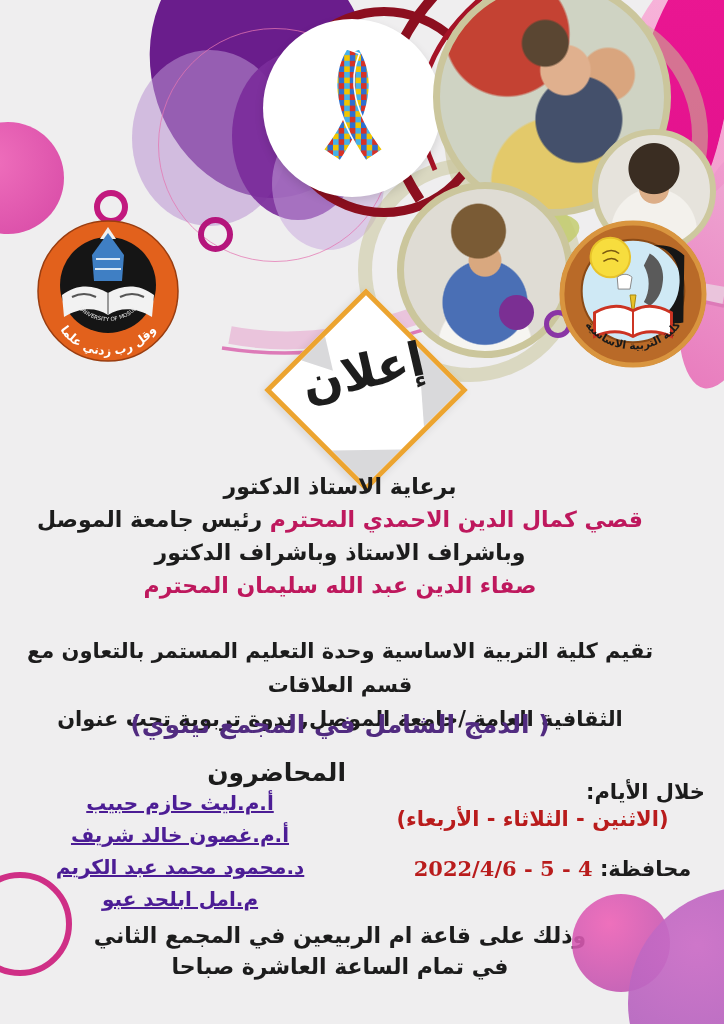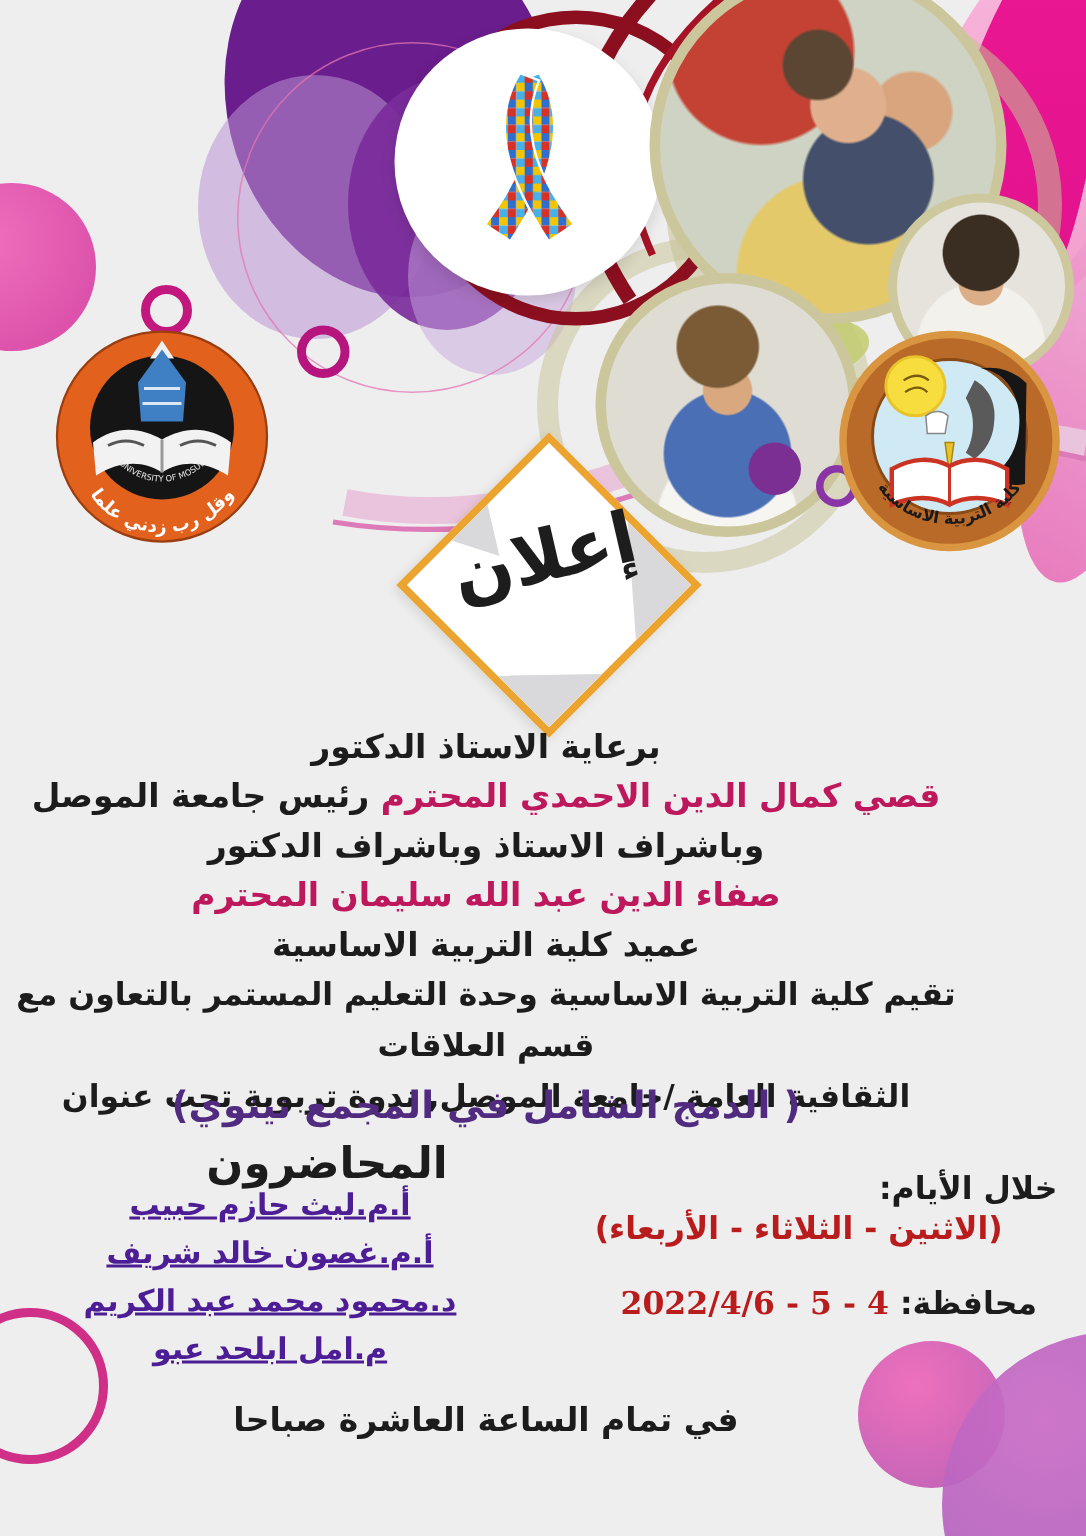--- a/index.html
+++ b/index.html
@@ -60,29 +60,29 @@
   .diamond{position:absolute;left:26px;top:26px;width:134px;height:134px;background:#fff;
     border:5px solid #eca430;transform:rotate(45deg);box-shadow:0 3px 8px rgba(0,0,0,.10);overflow:hidden;}
   .tri{position:absolute;background:#d9d9db;}
   .tri1{right:0;top:0;width:60px;height:52px;clip-path:polygon(100% 0,100% 100%,0 0);}
   .tri2{right:0;bottom:0;width:54px;height:50px;clip-path:polygon(100% 0,100% 100%,10% 100%);}
   .tri3{left:0;top:58px;width:30px;height:34px;clip-path:polygon(0 0,0 100%,100% 55%);}
   .callig{position:absolute;left:8px;top:52px;width:174px;text-align:center;
     font-size:47px;font-weight:bold;color:#1d1d1d;transform:rotate(-13deg);letter-spacing:1px;}
   
   .t{direction:rtl;font-weight:bold;color:#1c1c1c;}
-  .center{left:0;width:648px;text-align:center;margin-top:12px;}
+  .center{left:16px;width:648px;text-align:center;}
   .red{color:#be185d;}
   .dred{color:#b91c1c;}
   .purple{color:#512b80;}
   .lpurple{color:#4c1d95;text-decoration:underline;}
   .patronage{top:470px;font-size:22px;line-height:33px;}
   .event{top:634px;font-size:21px;line-height:34px;}
   .event-title{top:710px;font-size:25px;}
-  .lect-head{left:103px;top:758px;width:230px;text-align:center;font-size:29px;}
+  .lect-head{left:116px;top:758px;width:230px;font-size:25px;}
   .lect-names{left:10px;top:787px;width:340px;text-align:center;font-size:20px;line-height:32px;}
   .days-label{left:420px;top:780px;width:285px;text-align:right;font-size:21px;}
   .days-line{left:360px;top:807px;width:345px;text-align:center;font-size:21px;}
   .date-line{left:400px;top:856px;width:305px;text-align:center;font-size:21px;}
   .date-num{font-family:"DejaVu Serif",serif;font-weight:bold;}
   .venue{top:920px;font-size:22px;line-height:31px;}
   svg text{font-family:"DejaVu Sans",sans-serif;}
 </style>
 </head>
 <body>
@@ -189,21 +189,20 @@
   </div>
 
   <div class="abs t center patronage">
     <div>برعاية الاستاذ الدكتور</div>
     <div>
       <span class="red">قصي كمال الدين الاحمدي المحترم</span>
       <span>رئيس جامعة الموصل</span>
     </div>
     <div>وباشراف الاستاذ وباشراف الدكتور</div>
     <div class="red">صفاء الدين عبد الله سليمان المحترم</div>
-    <div>عميد كلية التربية الاساسية</div>
   </div>
 
   <div class="abs t center event">
     <div>تقيم كلية التربية الاساسية وحدة التعليم المستمر بالتعاون مع قسم العلاقات</div>
     <div>الثقافية العامة /جامعة الموصل, ندوة تربوية تحت عنوان</div>
   </div>
   <div class="abs t center event-title purple">( الدمج الشامل في المجمع نينوي)</div>
 
   <div class="abs t lect-head">المحاضرون</div>
   <div class="abs t lect-names lpurple">
@@ -214,20 +213,21 @@
   </div>
 
   <div class="abs t days-label">خلال الأيام:</div>
   <div class="abs t days-line dred">(الاثنين - الثلاثاء - الأربعاء)</div>
   <div class="abs t date-line">
     <span>محافظة:</span>
     <span class="dred date-num">4 - 5 - 2022/4/6</span>
   </div>
 
   <div class="abs t center venue">
+    <div>وذلك على قاعة ام الربيعين في المجمع الثاني</div>
     <div>في تمام الساعة العاشرة صباحا</div>
   </div>
 
   <div class="abs blr"></div>
   <div class="abs brc-small"></div>
   <div class="abs brc-large"></div>
 
 </div>
 
 </body></html>

